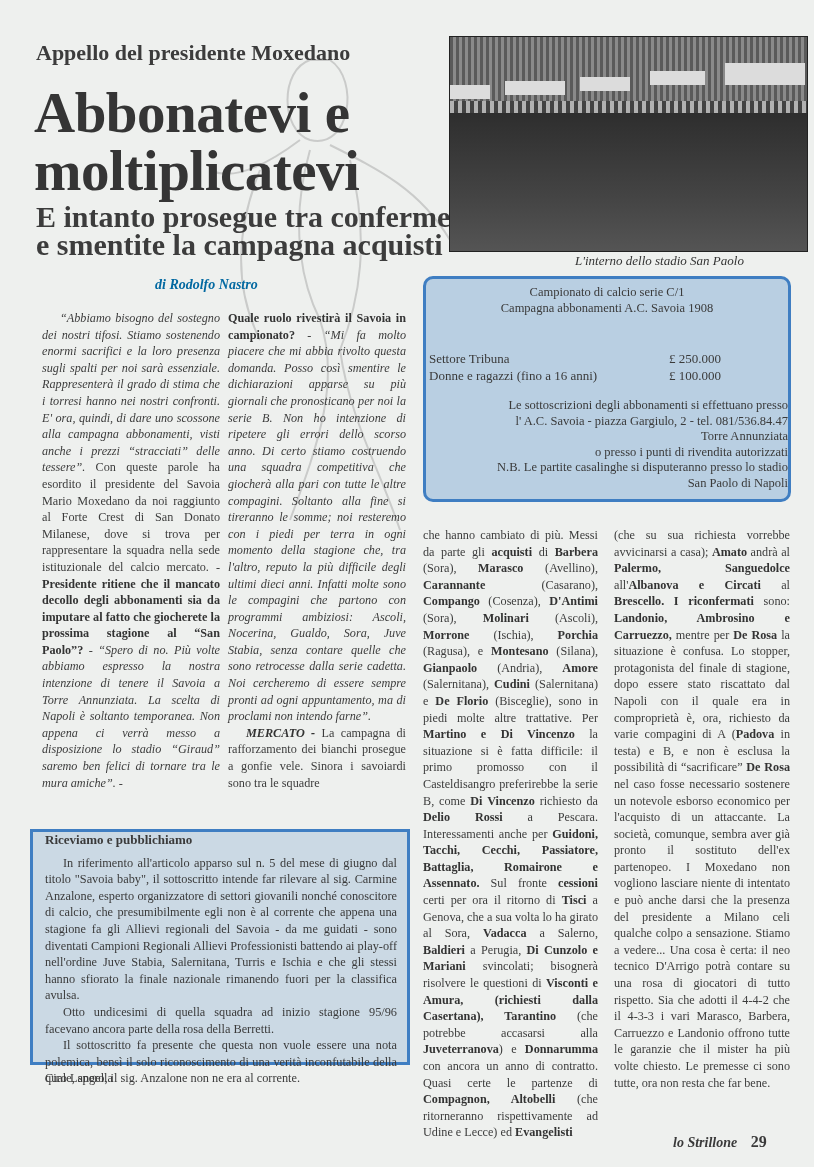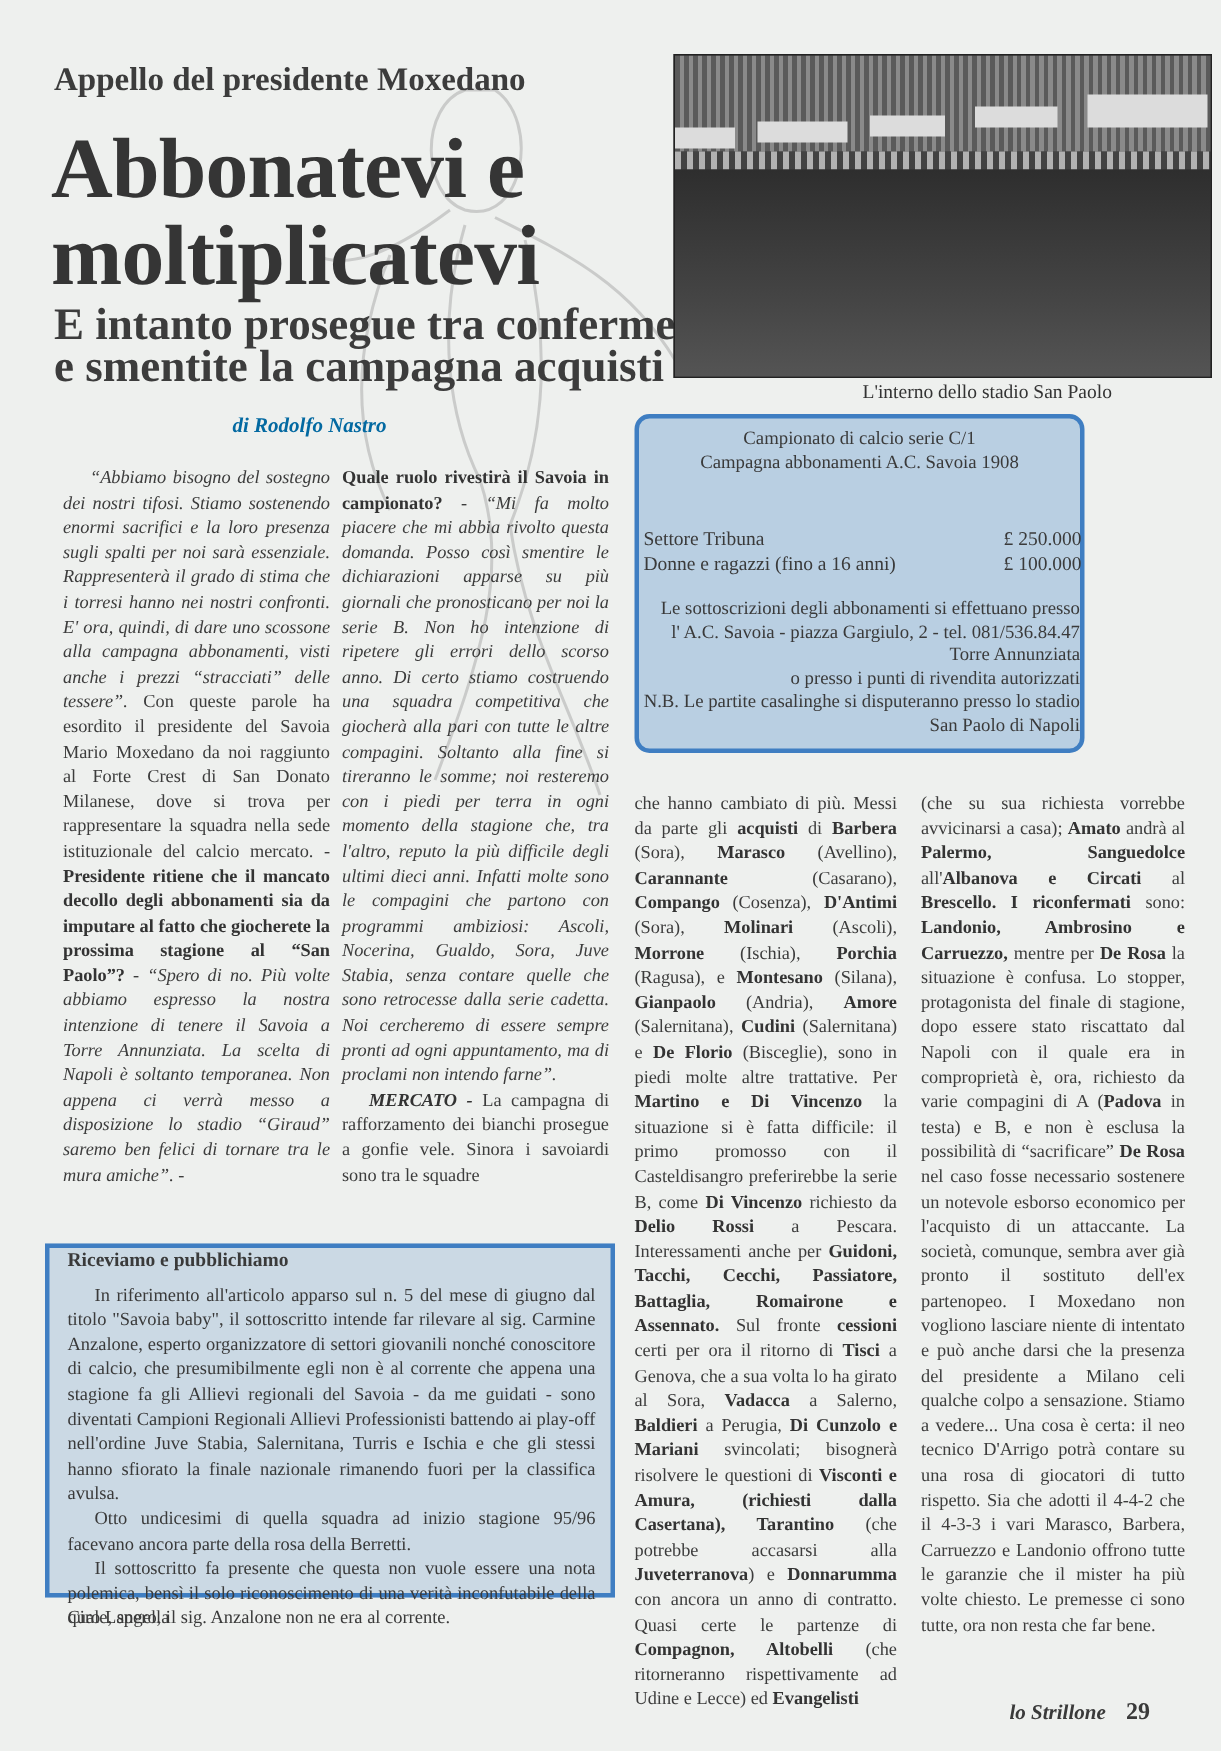--- a/index.html
+++ b/index.html
@@ -18,23 +18,23 @@
   .headline { position: absolute; left: 34px; top: 84px; font-size: 57px; font-weight: bold; line-height: 58px; color: #353535; letter-spacing: -0.5px; }
   .subhead { position: absolute; left: 36px; top: 203px; font-size: 30px; font-weight: bold; line-height: 28px; color: #3c3c3c; }
   .byline { position: absolute; left: 155px; top: 277px; font-size: 14px; font-weight: bold; font-style: italic; color: #0369a1; }
 
   .photo { position: absolute; left: 449px; top: 36px; width: 357px; height: 214px; background: #3b3b3b; border: 1px solid #222; overflow: hidden; }
   .photo .roof { position: absolute; left: 0; top: 0; width: 100%; height: 64px;
      background: repeating-linear-gradient(90deg,#5a5a5a 0 3px,#8a8a8a 3px 6px); }
   .photo .gap { position: absolute; height: 14px; background: #dcdcdc; }
   .photo .stand { position: absolute; left: 0; top: 64px; width: 100%; height: 12px; background: repeating-linear-gradient(90deg,#cfcfcf 0 4px,#444 4px 8px); opacity: 0.8; }
   .photo .field { position: absolute; left: 0; top: 76px; width: 100%; height: 140px; background: linear-gradient(#2e2e2e, #444 60%, #555); }
-  .caption { position: absolute; left: 575px; top: 253px; font-size: 13px; color: #333; white-space: nowrap; }
+  .caption { position: absolute; left: 575px; top: 253px; font-size: 13px; font-style: italic; color: #333; white-space: nowrap; }
 
-  .infobox { position: absolute; left: 423px; top: 276px; width: 300px; height: 226px; background: #b9cfe2; border: 3px solid #3f7ec2; border-radius: 10px; box-sizing: border-box; font-size: 12.5px; color: #3a3a3a; }
+  .infobox { position: absolute; left: 423px; top: 276px; width: 368px; height: 226px; background: #b9cfe2; border: 3px solid #3f7ec2; border-radius: 10px; box-sizing: border-box; font-size: 12.5px; color: #3a3a3a; }
   .infobox .t1, .infobox .t2 { position: absolute; left: 0; width: 100%; text-align: center; }
   .infobox .t1 { top: 6px; } .infobox .t2 { top: 22px; }
   .pricerow { position: absolute; left: 3px; width: 340px; display: flex; justify-content: space-between; font-size: 13px; }
   .pricerow .amt { width: 100px; text-align: left; }
   .infobox .note { position: absolute; left: 0; width: 100%; text-align: right; font-size: 12.5px; line-height: 15.5px; top: 119px; }
 
   .col { position: absolute; font-size: 12.2px; line-height: 16.6px; text-align: justify; color: #3c3c3c; }
   .col p { margin: 0; }
   .it { font-style: italic; }
   .indent { text-indent: 18px; }

